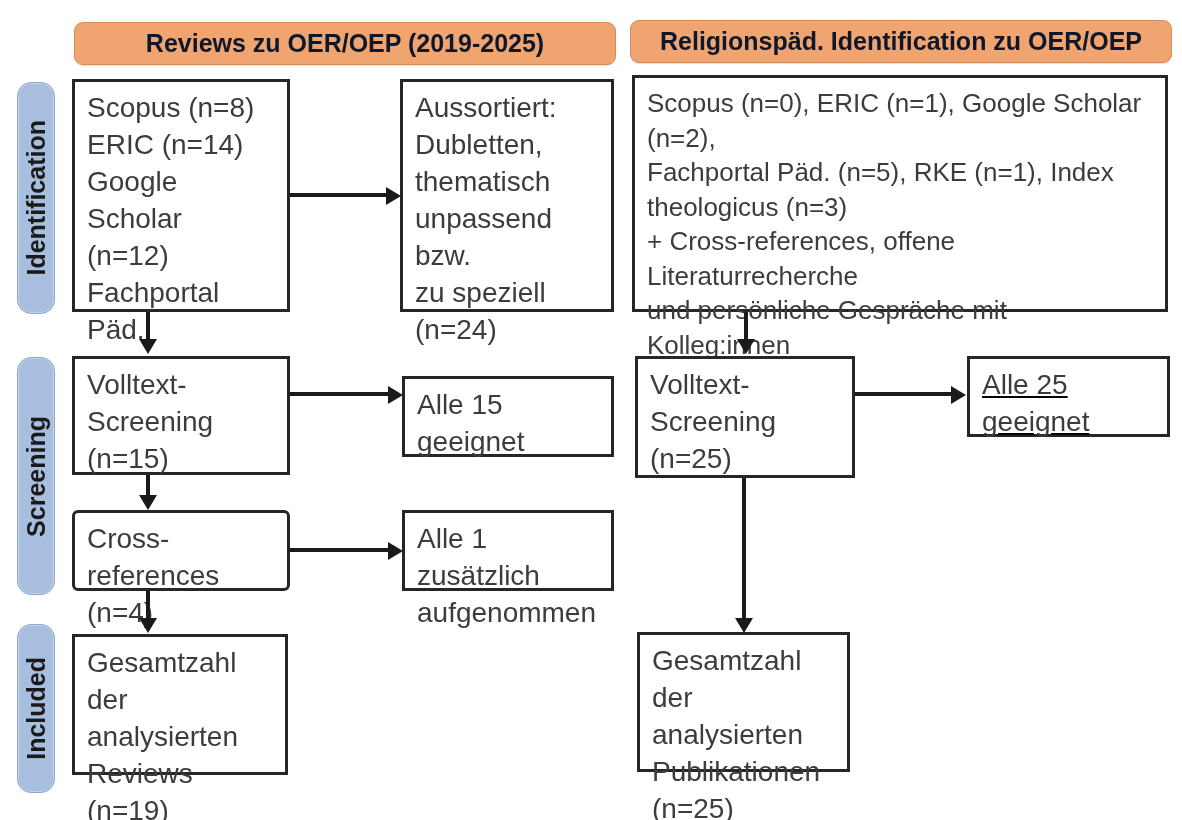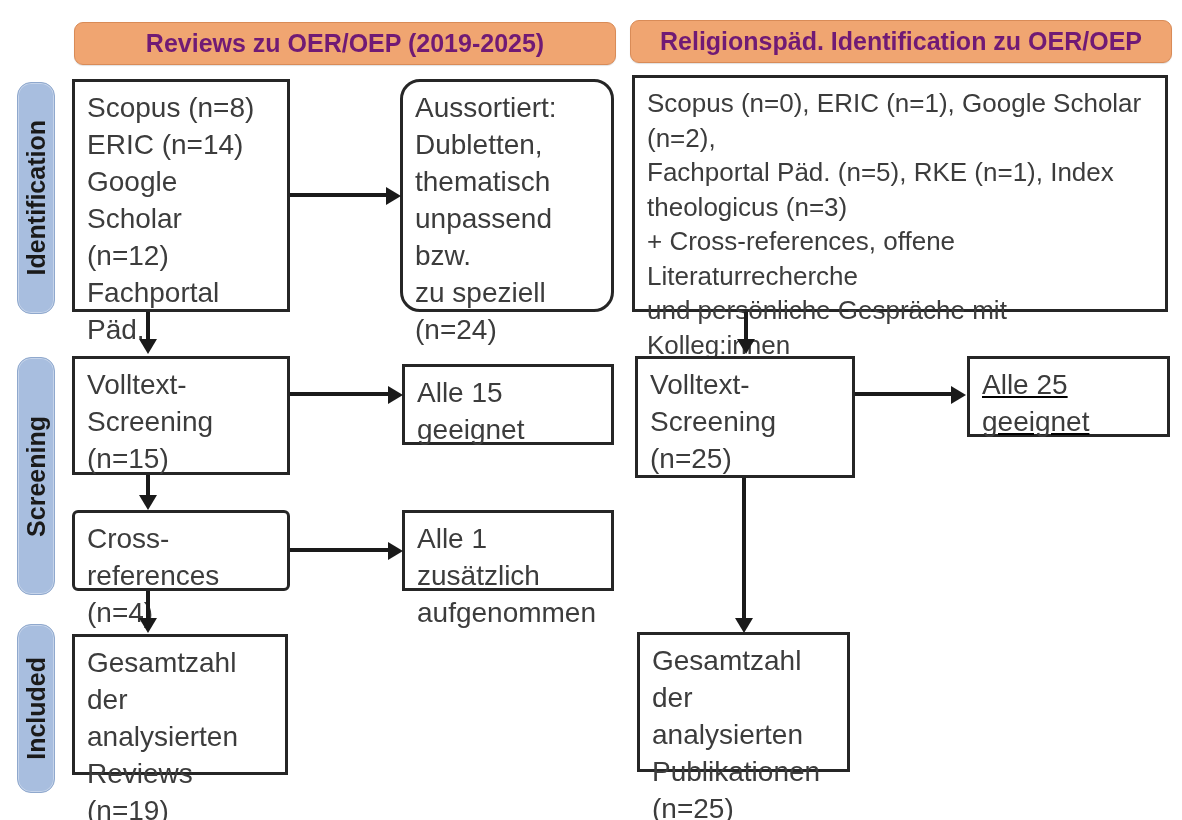--- a/index.html
+++ b/index.html
@@ -46,21 +46,21 @@
     border: 1px solid #d98b57;
     border-radius: 9px;
     display: flex;
     align-items: center;
     justify-content: center;
     box-shadow: 0 1px 1px rgba(0,0,0,0.12);
   }
   .col-header .col-header-text {
     font-size: 25px;
     font-weight: bold;
-    color: #701a75;
+    color: #0f172a;
     white-space: nowrap;
   }
 
   
   .flow-box {
     position: absolute;
     background: #ffffff;
     border: 3px solid #262626;
     box-sizing: border-box;
     padding: 8px 10px 6px 12px;
@@ -128,42 +128,42 @@
   <div class="flow-box" style="left:72px; top:79px; width:218px; height:233px;">
     <span class="box-text">Scopus (n=8)
 ERIC (n=14)
 Google Scholar
 (n=12)
 Fachportal Päd.
 (n=5)
 Gesamt n=39</span>
   </div>
 
-  <div class="flow-box" style="left:400px; top:79px; width:214px; height:233px;border-radius:20px;">
+  <div class="flow-box" style="left:400px; top:79px; width:214px; height:233px;">
     <span class="box-text">Aussortiert:
 Dubletten,
 thematisch
 unpassend bzw.
 zu speziell
 (n=24)</span>
   </div>
 
   <div class="conn conn-h" style="left:290px; top:193px; width:98px;"></div>
   <div class="arrowhead arrow-right" style="left:386px; top:187px;"></div>
 
   <div class="conn conn-v" style="left:146px; top:312px; width:4px; height:28px;"></div>
   <div class="arrowhead arrow-down" style="left:139px; top:339px;"></div>
 
   <div class="flow-box" style="left:72px; top:356px; width:218px; height:119px;">
     <span class="box-text">Volltext-
 Screening
 (n=15)</span>
   </div>
 
-  <div class="flow-box" style="left:402px; top:364px; width:212px; height:81px;">
+  <div class="flow-box" style="left:402px; top:376px; width:212px; height:81px;">
     <span class="box-text">Alle 15 geeignet</span>
   </div>
 
   <div class="conn conn-h" style="left:290px; top:392px; width:100px;"></div>
   <div class="arrowhead arrow-right" style="left:388px; top:386px;"></div>
 
   <div class="conn conn-v" style="left:146px; top:475px; width:4px; height:22px;"></div>
   <div class="arrowhead arrow-down" style="left:139px; top:495px;"></div>
 
   <div class="flow-box" style="left:72px; top:510px; width:218px; height:81px;border-radius:6px;">

